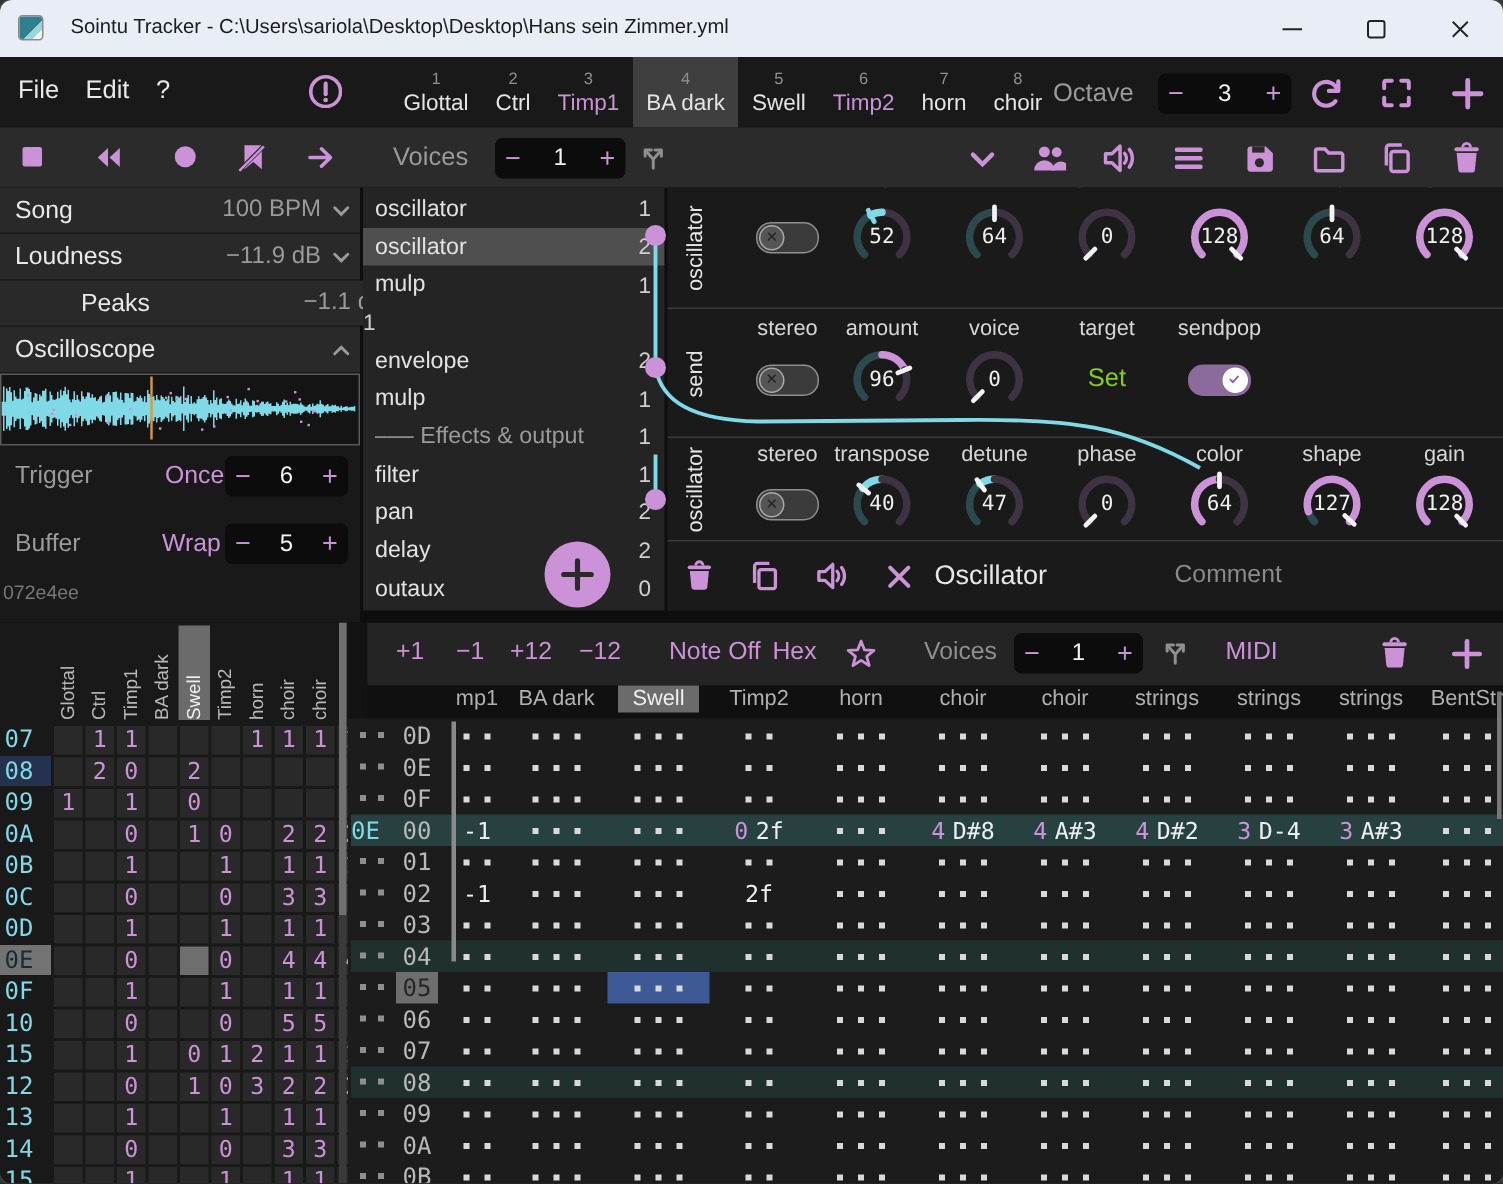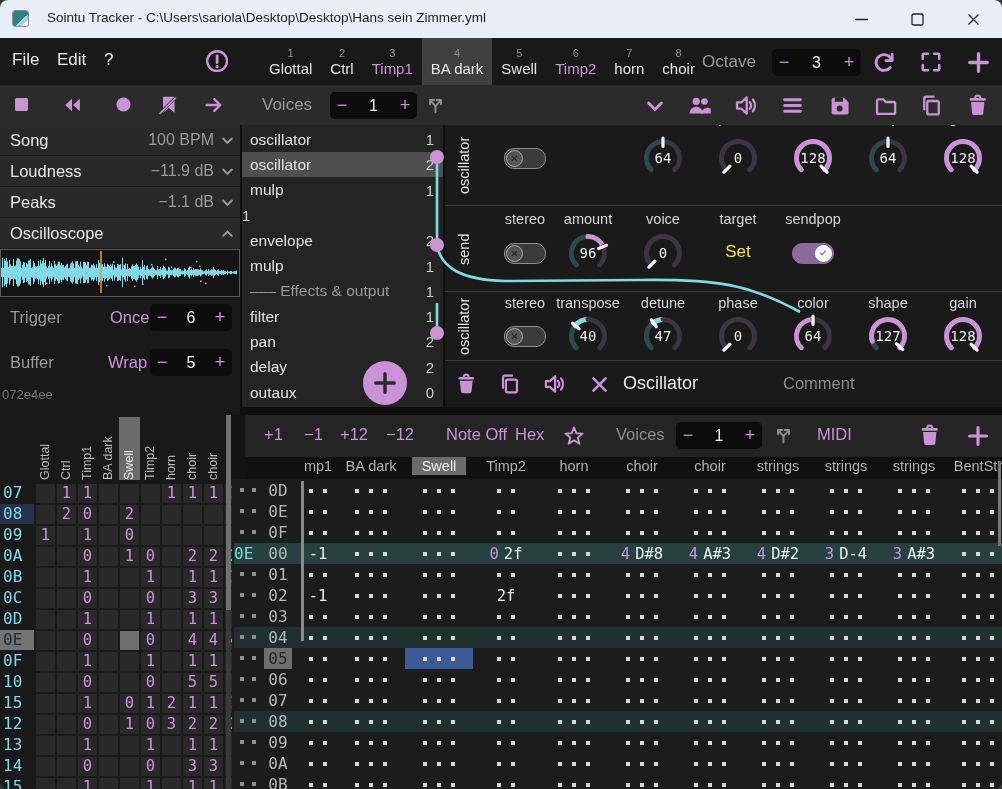--- a/index.html
+++ b/index.html
@@ -293,21 +293,21 @@
         </div>
         <div class="lrow" style="top: 31px;">
           <span class="llbl">Loudness</span>
           <span class="lval">−11.9 dB</span>
           <span class="lchev">
             <svg width="15" height="15" viewBox="0 0 19 19">
               <path d="M4,7 L9.5,12.5 L15,7" stroke="currentColor" stroke-width="2.5" fill="none" stroke-linecap="round"></path>
             </svg>
           </span>
         </div>
-        <div class="lrow" style="top: 62px;">
+        <div class="lrow" style="top: 62px; padding-left: 44px;">
           <span class="llbl">Peaks</span>
           <span class="lval">−1.1 dB</span>
           <span class="lchev">
             <svg width="15" height="15" viewBox="0 0 19 19">
               <path d="M4,7 L9.5,12.5 L15,7" stroke="currentColor" stroke-width="2.5" fill="none" stroke-linecap="round"></path>
             </svg>
           </span>
         </div>
         <div class="lrow" style="top: 93px;">
           <span class="llbl">Oscilloscope</span>
@@ -454,20 +454,32 @@
   <div class="urow" style="top: 0px; height: 80px;">
         <div class="uvert">oscillator</div>
         <div class="slot" style="left: 45px; top: 0px; height: 80px;">
           <div class="klabel" style="position: absolute; top: -15px; width: 70px;"></div>
           <div class="toggle" style="position: absolute; left: 14px; top: 23px;">
             <div class="tknob">
               <span style="font-size:10px;line-height:10px;">✕</span>
             </div>
           </div>
         </div>
+        <div class="slot" style="left: 108px; top: 0px; height: 80px;">
+          <div class="klabel" style="position: absolute; top: -15px; width: 70px;">transpose</div>
+          <div class="kwrap" style="position: absolute; left: 10px; top: 9px;">
+            <svg width="50" height="48" viewBox="0 0 50 48">
+              <path d="M13.3,35.7 A16.5,16.5 0 0 1 25.0,7.5" stroke="#2c4a4d" stroke-width="5" fill="none" stroke-linecap="round"></path>
+              <path d="M25.0,7.5 A16.5,16.5 0 0 1 36.7,35.7" stroke="#3e3342" stroke-width="5" fill="none" stroke-linecap="round"></path>
+              <path d="M17.5,9.3 A16.5,16.5 0 0 1 25.0,7.5" stroke="#7fd9e7" stroke-width="5" fill="none" stroke-linecap="round"></path>
+              <path d="M19.8,13.8 L15.9,6.2" stroke="#7fd9e7" stroke-width="3.2" stroke-linecap="round"></path>
+            </svg>
+            <span class="kval">52</span>
+          </div>
+        </div>
         <div class="slot" style="left: 183px; top: 0px; height: 80px;">
           <div class="klabel" style="position: absolute; top: -15px; width: 70px;">detune</div>
           <div class="kwrap" style="position: absolute; left: 10px; top: 9px;">
             <svg width="50" height="48" viewBox="0 0 50 48">
               <path d="M13.3,35.7 A16.5,16.5 0 0 1 25.0,7.5" stroke="#2c4a4d" stroke-width="5" fill="none" stroke-linecap="round"></path>
               <path d="M25.0,7.5 A16.5,16.5 0 0 1 36.7,35.7" stroke="#3e3342" stroke-width="5" fill="none" stroke-linecap="round"></path>
               <path d="M25.0,12.5 L25.0,4.0" stroke="#f2f2f2" stroke-width="3.2" stroke-linecap="round"></path>
             </svg>
             <span class="kval">64</span>
           </div>
@@ -541,21 +553,21 @@
           <div class="kwrap" style="position: absolute; left: 10px; top: 23px;">
             <svg width="50" height="48" viewBox="0 0 50 48">
               <path d="M13.3,35.7 A16.5,16.5 0 1 1 36.7,35.7" stroke="#3e3342" stroke-width="5" fill="none" stroke-linecap="round"></path>
               <path d="M16.9,32.1 L10.9,38.1" stroke="#f2f2f2" stroke-width="3.2" stroke-linecap="round"></path>
             </svg>
             <span class="kval">0</span>
           </div>
         </div>
         <div class="slot" style="left: 258px; top: 0px; height: 86px;">
           <div class="klabel" style="position: absolute; top: 5px; width: 70px;">target</div>
-          <div style="position: absolute; left: 0px; top: 36px; width: 70px; color: #fde047; font-size: 17px; text-align: center;">Set</div>
+          <div style="position: absolute; left: 0px; top: 36px; width: 70px; color: #84cc16; font-size: 17px; text-align: center;">Set</div>
         </div>
         <div class="slot" style="left: 333px; top: 0px; height: 86px;">
           <div class="klabel" style="position: absolute; top: 5px; width: 70px;">sendpop</div>
           <div class="toggle on" style="position: absolute; left: 14px; top: 37px;">
             <div class="tknob">
               <svg width="12" height="12" viewBox="0 0 19 19">
                 <path d="M3.5,8 L6.3,10.8 L11.5,4.8" fill="none" stroke="currentColor" stroke-width="2" stroke-linecap="round" stroke-linejoin="round"></path>
               </svg>
             </div>
           </div>

